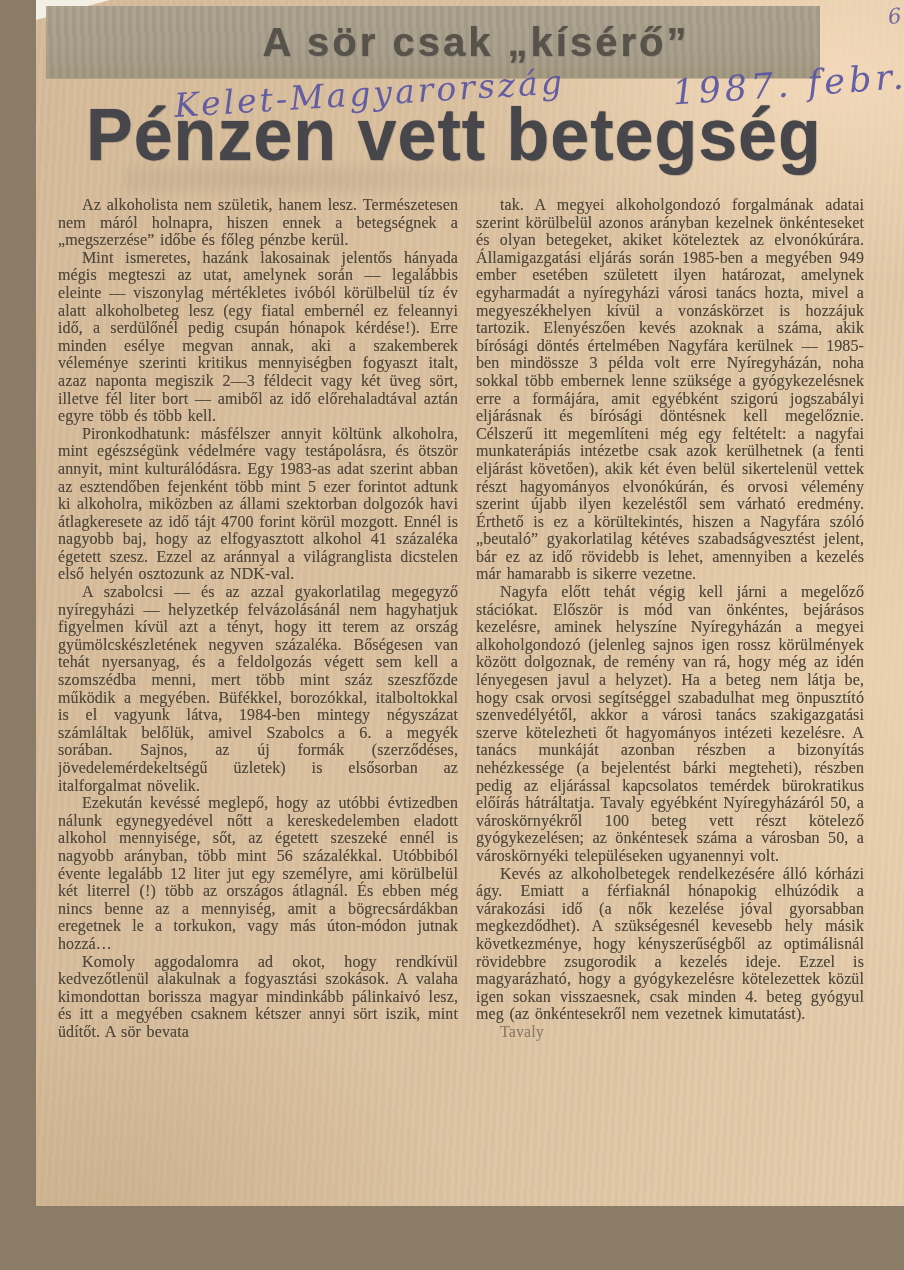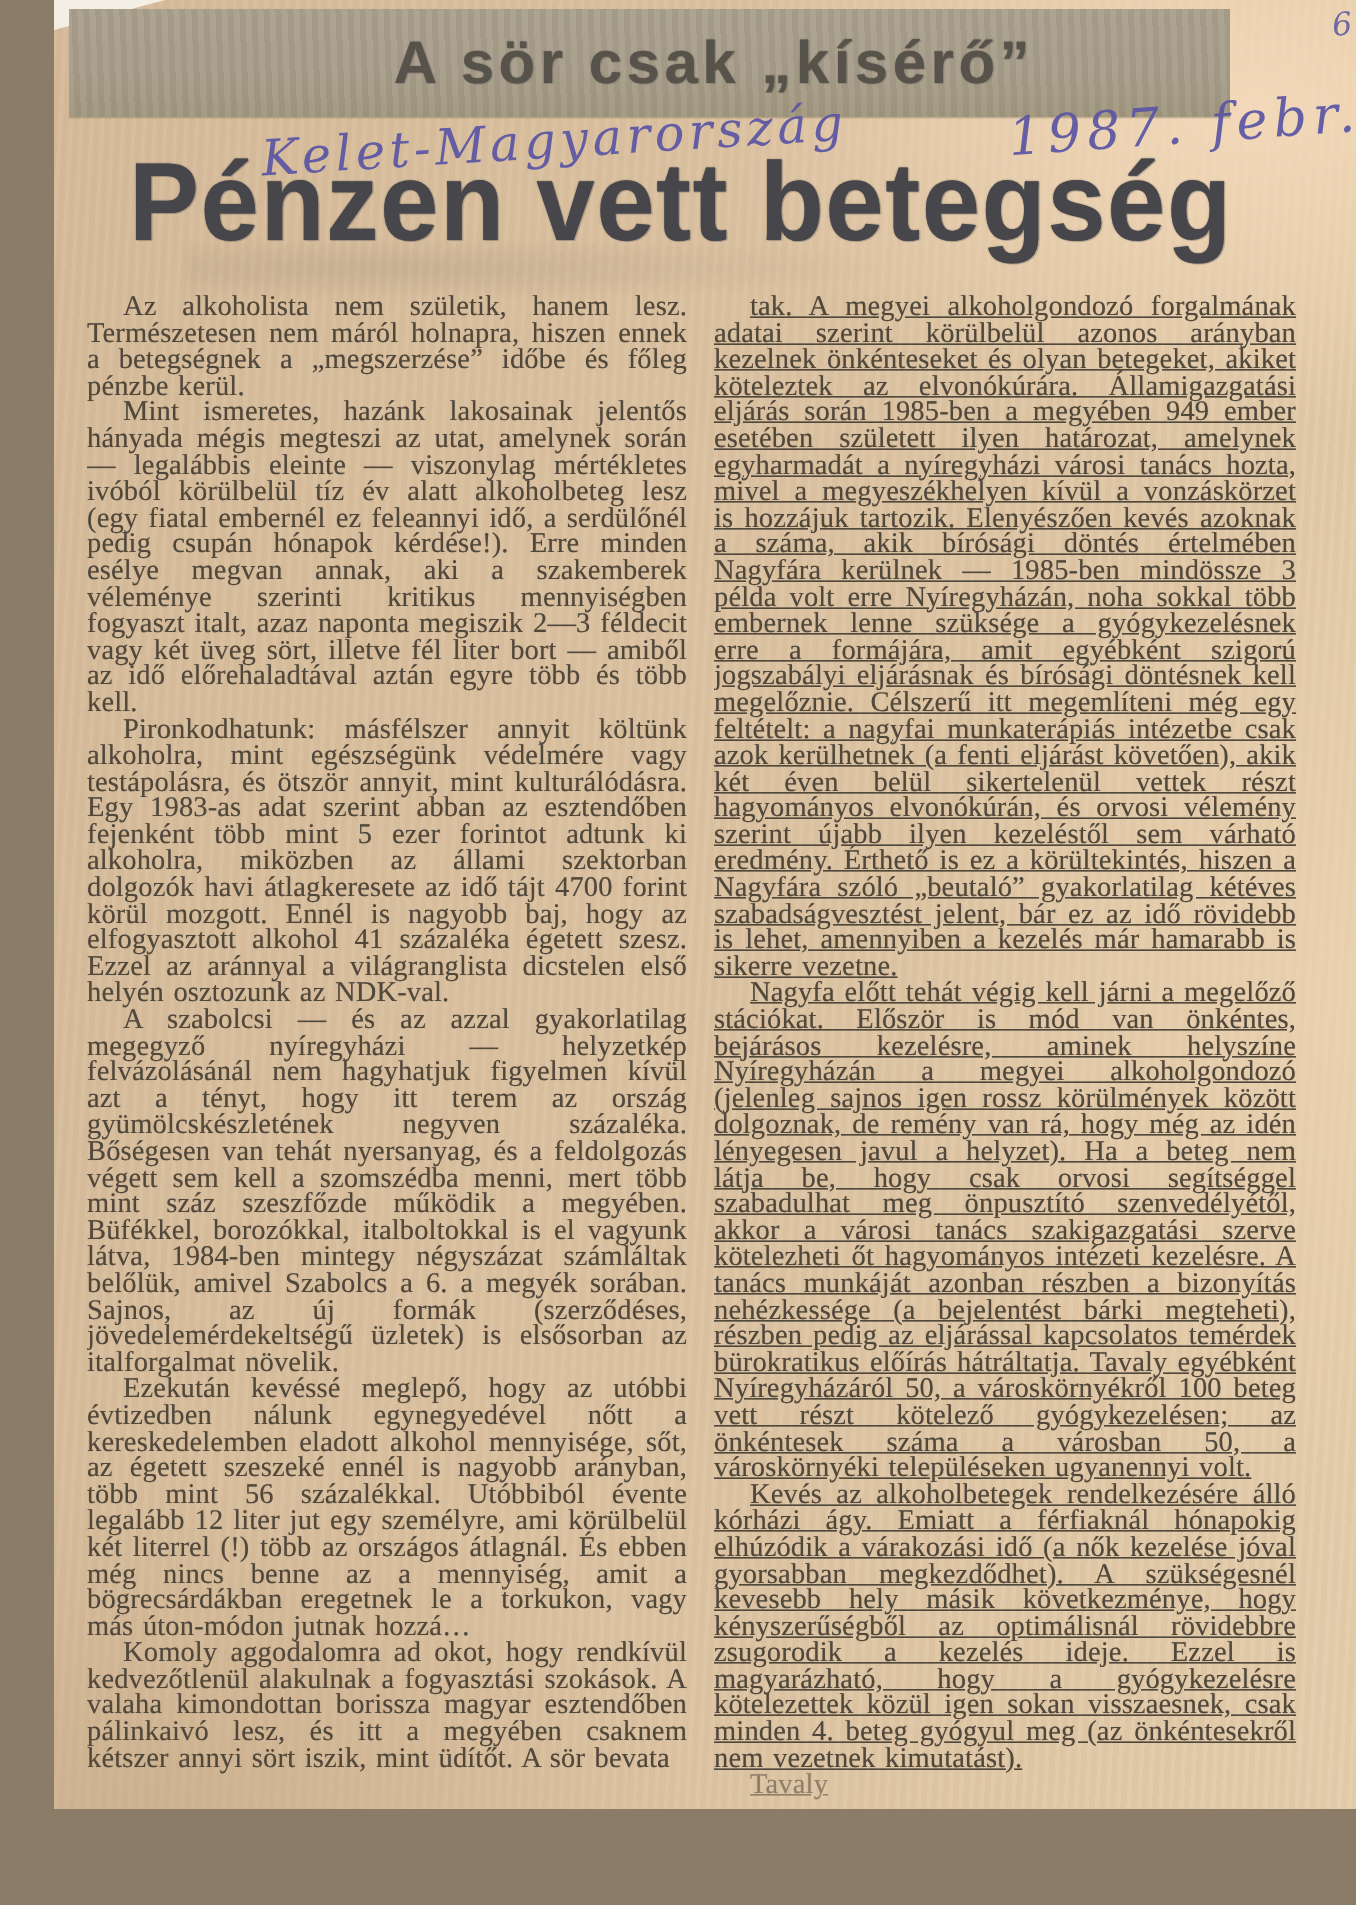--- a/index.html
+++ b/index.html
@@ -101,29 +101,29 @@
 
   
   .columns {
     position: absolute; left: 22px; top: 196px;
     display: flex; gap: 18px;
   }
   .col {
     height: 1074px;
     overflow: hidden;
     text-align: justify;
-    font-size: 19px;
+    font-size: 16px;
     line-height: 17.6px;
     word-spacing: 1.5px;
     letter-spacing: .1px;
     color: #51483c;
     text-shadow: 0 0 .5px rgba(81,72,60,.55);
   }
   .col-left  { width: 400px; }
-  .col-right { width: 388px; text-decoration: underline; }
+  .col-right { width: 388px; }
   .col p { margin: 0; text-indent: 24px; }
   .cutoff { opacity: .55; }
 </style>
 </head>
 <body>
 
 <div class="scan">
 
   <div class="corner-tear"></div>
   <div class="ghost-smudge"></div>
@@ -139,21 +139,21 @@
 
   <h1 class="headline">Pénzen vett betegség</h1>
 
   <div class="columns">
     <div class="col col-left">
       <p>Az alkoholista nem születik, hanem lesz. Természetesen nem máról holnapra, hiszen ennek a betegségnek a „megszerzése” időbe és főleg pénzbe kerül.</p>
       <p>Mint ismeretes, hazánk lakosainak jelentős hányada mégis megteszi az utat, amelynek során — legalábbis eleinte — viszonylag mértékletes ivóból körülbelül tíz év alatt alkoholbeteg lesz (egy fiatal embernél ez feleannyi idő, a serdülőnél pedig csupán hónapok kérdése!). Erre minden esélye megvan annak, aki a szakemberek véleménye szerinti kritikus mennyiségben fogyaszt italt, azaz naponta megiszik 2—3 féldecit vagy két üveg sört, illetve fél liter bort — amiből az idő előrehaladtával aztán egyre több és több kell.</p>
       <p>Pironkodhatunk: másfélszer annyit költünk alkoholra, mint egészségünk védelmére vagy testápolásra, és ötször annyit, mint kulturálódásra. Egy 1983-as adat szerint abban az esztendőben fejenként több mint 5 ezer forintot adtunk ki alkoholra, miközben az állami szektorban dolgozók havi átlagkeresete az idő tájt 4700 forint körül mozgott. Ennél is nagyobb baj, hogy az elfogyasztott alkohol 41 százaléka égetett szesz. Ezzel az aránnyal a világranglista dicstelen első helyén osztozunk az NDK-val.</p>
       <p>A szabolcsi — és az azzal gyakorlatilag megegyző nyíregyházi — helyzetkép felvázolásánál nem hagyhatjuk figyelmen kívül azt a tényt, hogy itt terem az ország gyümölcskészletének negyven százaléka. Bőségesen van tehát nyersanyag, és a feldolgozás végett sem kell a szomszédba menni, mert több mint száz szeszfőzde működik a megyében. Büfékkel, borozókkal, italboltokkal is el vagyunk látva, 1984-ben mintegy négyszázat számláltak belőlük, amivel Szabolcs a 6. a megyék sorában. Sajnos, az új formák (szerződéses, jövedelemérdekeltségű üzletek) is elsősorban az italforgalmat növelik.</p>
       <p>Ezekután kevéssé meglepő, hogy az utóbbi évtizedben nálunk egynegyedével nőtt a kereskedelemben eladott alkohol mennyisége, sőt, az égetett szeszeké ennél is nagyobb arányban, több mint 56 százalékkal. Utóbbiból évente legalább 12 liter jut egy személyre, ami körülbelül két literrel (!) több az országos átlagnál. És ebben még nincs benne az a mennyiség, amit a bögrecsárdákban eregetnek le a torkukon, vagy más úton-módon jutnak hozzá…</p>
-      <p>Komoly aggodalomra ad okot, hogy rendkívül kedvezőtlenül alakulnak a fogyasztási szokások. A valaha kimondottan borissza magyar esztendőben pálinkaivó lesz, és itt a megyében csaknem kétszer annyi sört iszik, mint üdítőt. A sör bevata</p>
+      <p>Komoly aggodalomra ad okot, hogy rendkívül kedvezőtlenül alakulnak a fogyasztási szokások. A valaha kimondottan borissza magyar mindinkább pálinkaivó lesz, és itt a megyében csaknem kétszer annyi sört iszik, mint üdítőt. A sör bevata</p>
     </div>
     <div class="col col-right">
       <p>tak. A megyei alkoholgondozó forgalmának adatai szerint körülbelül azonos arányban kezelnek önkénteseket és olyan betegeket, akiket köteleztek az elvonókúrára. Államigazgatási eljárás során 1985-ben a megyében 949 ember esetében született ilyen határozat, amelynek egyharmadát a nyíregyházi városi tanács hozta, mivel a megyeszékhelyen kívül a vonzáskörzet is hozzájuk tartozik. Elenyészően kevés azoknak a száma, akik bírósági döntés értelmében Nagyfára kerülnek — 1985-ben mindössze 3 példa volt erre Nyíregyházán, noha sokkal több embernek lenne szüksége a gyógykezelésnek erre a formájára, amit egyébként szigorú jogszabályi eljárásnak és bírósági döntésnek kell megelőznie. Célszerű itt megemlíteni még egy feltételt: a nagyfai munkaterápiás intézetbe csak azok kerülhetnek (a fenti eljárást követően), akik két éven belül sikertelenül vettek részt hagyományos elvonókúrán, és orvosi vélemény szerint újabb ilyen kezeléstől sem várható eredmény. Érthető is ez a körültekintés, hiszen a Nagyfára szóló „beutaló” gyakorlatilag kétéves szabadságvesztést jelent, bár ez az idő rövidebb is lehet, amennyiben a kezelés már hamarabb is sikerre vezetne.</p>
       <p>Nagyfa előtt tehát végig kell járni a megelőző stációkat. Először is mód van önkéntes, bejárásos kezelésre, aminek helyszíne Nyíregyházán a megyei alkoholgondozó (jelenleg sajnos igen rossz körülmények között dolgoznak, de remény van rá, hogy még az idén lényegesen javul a helyzet). Ha a beteg nem látja be, hogy csak orvosi segítséggel szabadulhat meg önpusztító szenvedélyétől, akkor a városi tanács szakigazgatási szerve kötelezheti őt hagyományos intézeti kezelésre. A tanács munkáját azonban részben a bizonyítás nehézkessége (a bejelentést bárki megteheti), részben pedig az eljárással kapcsolatos temérdek bürokratikus előírás hátráltatja. Tavaly egyébként Nyíregyházáról 50, a városkörnyékről 100 beteg vett részt kötelező gyógykezelésen; az önkéntesek száma a városban 50, a városkörnyéki településeken ugyanennyi volt.</p>
       <p>Kevés az alkoholbetegek rendelkezésére álló kórházi ágy. Emiatt a férfiaknál hónapokig elhúzódik a várakozási idő (a nők kezelése jóval gyorsabban megkezdődhet). A szükségesnél kevesebb hely másik következménye, hogy kényszerűségből az optimálisnál rövidebbre zsugorodik a kezelés ideje. Ezzel is magyarázható, hogy a gyógykezelésre kötelezettek közül igen sokan visszaesnek, csak minden 4. beteg gyógyul meg (az önkéntesekről nem vezetnek kimutatást).</p>
       <p class="cutoff">Tavaly</p>
     </div>
   </div>
 
 </div>

